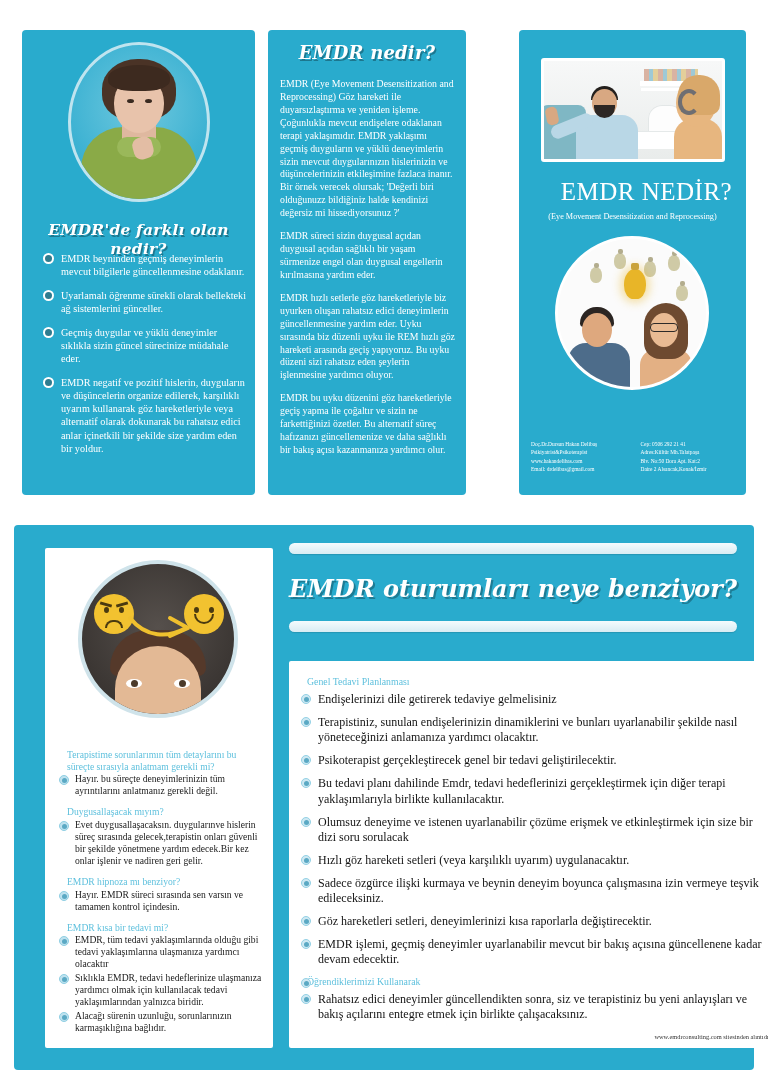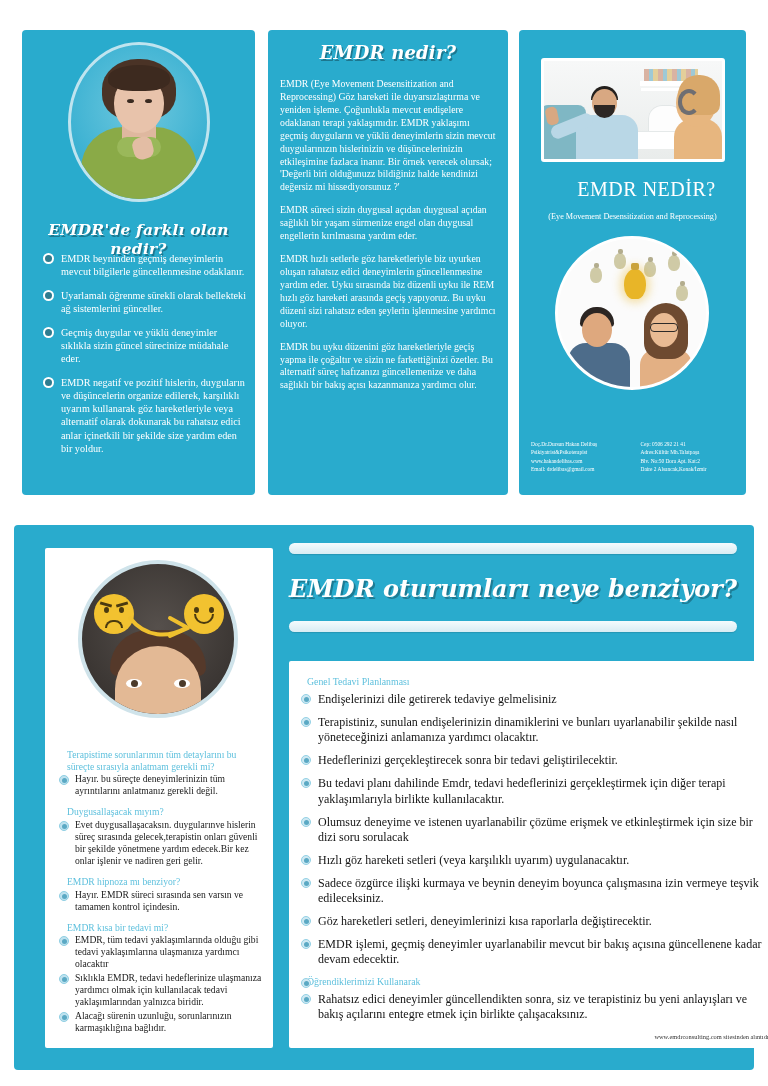--- a/index.html
+++ b/index.html
@@ -19,21 +19,21 @@
   #page-bottom { top: 510px; height: 576px; }
 
   .panel {
     position: absolute;
     background: #29ABCD;
     border-radius: 4px;
   }
 
   
   .p-left   { left: 22px;  top: 30px;  width: 233px; height: 465px; }
-  .p-mid    { left: 268px; top: 30px;  width: 240px; height: 465px; }
+  .p-mid    { left: 268px; top: 30px;  width: 198px; height: 465px; }
   .p-right  { left: 519px; top: 30px;  width: 227px; height: 465px; }
 
   
   .photo-circle {
     position: absolute;
     border-radius: 50%;
     overflow: hidden;
   }
   .pc-left {
     left: 46px; top: 12px; width: 142px; height: 160px;
@@ -137,21 +137,21 @@
   .rp-photo .man-hand { position:absolute; left:2px; top:46px; width:12px; height:18px; border-radius:5px; background:#d8a882; transform: rotate(-12deg);}
   .rp-photo .w-head   { position:absolute; right:6px; top:18px; width:40px; height:48px; border-radius:50%; background:#e7b67f; }
   .rp-photo .w-hair   { position:absolute; right:2px; top:14px; width:42px; height:40px; border-radius:20px 20px 10px 10px; background:#d9a86a; }
   .rp-photo .w-phones { position:absolute; right:22px; top:28px; width:22px; height:26px; border:4px solid #6e6e72; border-radius:50%; border-right-color:transparent;}
   .rp-photo .w-body   { position:absolute; right:0px; bottom:0; width:48px; height:40px; border-radius:18px 18px 0 0; background:#e7b67f; }
 
   .rp-title {
     position: absolute; left: 0; right: 0; top: 148px;
     text-align: center; color: #ffffff;
     font-family: "Liberation Serif", serif;
-    font-size: 20px; letter-spacing: .5px; padding-left: 28px;
+    font-size: 25px; letter-spacing: .5px; padding-left: 28px;
   }
   .rp-sub {
     position: absolute; left: 6px; right: 6px; top: 182px;
     text-align: center; color: #ffffff; font-size: 8.2px;
   }
 
   .pc-right {
     left: 36px; top: 206px; width: 154px; height: 154px;
     border: 3px solid #ffffff; background: #fbfbfb;
   }
@@ -453,21 +453,21 @@
       <div class="pill"></div>
       <div class="b-title">EMDR oturumları neye benziyor?</div>
       <div class="pill"></div>
     </div>
 
     <div class="b-contentcard">
       <div class="sec-h">Genel Tedavi Planlanması</div>
 
       <div class="li"><span class="bi2"></span><span>Endişelerinizi dile getirerek tedaviye gelmelisiniz</span></div>
       <div class="li"><span class="bi2"></span><span>Terapistiniz, sunulan endişelerinizin dinamiklerini ve bunları uyarlanabilir şekilde nasıl yöneteceğinizi anlamanıza yardımcı olacaktır.</span></div>
-      <div class="li"><span class="bi2"></span><span>Hedeflerinizi gerçekleştirecek sonra bir tedavi geliştirilecektir.</span></div>
+      <div class="li"><span class="bi2"></span><span>Psikoterapist gerçekleştirecek genel bir tedavi geliştirilecektir.</span></div>
       <div class="li"><span class="bi2"></span><span>Bu tedavi planı dahilinde Emdr, tedavi hedeflerinizi gerçekleştirmek için diğer terapi yaklaşımlarıyla birlikte kullanılacaktır.</span></div>
       <div class="li"><span class="bi2"></span><span>Olumsuz deneyime ve istenen uyarlanabilir çözüme erişmek ve etkinleştirmek için size bir dizi soru sorulacak</span></div>
       <div class="li"><span class="bi2"></span><span>Hızlı göz hareketi setleri (veya karşılıklı uyarım) uygulanacaktır.</span></div>
       <div class="li"><span class="bi2"></span><span>Sadece özgürce ilişki kurmaya ve beynin deneyim boyunca çalışmasına izin vermeye teşvik edileceksiniz.</span></div>
       <div class="li"><span class="bi2"></span><span>Göz hareketleri setleri, deneyimlerinizi kısa raporlarla değiştirecektir.</span></div>
       <div class="li"><span class="bi2"></span><span>EMDR işlemi, geçmiş deneyimler uyarlanabilir mevcut bir bakış açısına güncellenene kadar devam edecektir.</span></div>
       <div class="li"><span class="bi2"></span></div>
 
       <div class="sec-h">Öğrendiklerimizi Kullanarak</div>
       <div class="li"><span class="bi2"></span><span>Rahatsız edici deneyimler güncellendikten sonra, siz ve terapistiniz bu yeni anlayışları ve bakış açılarını entegre etmek için birlikte çalışacaksınız.</span></div>

